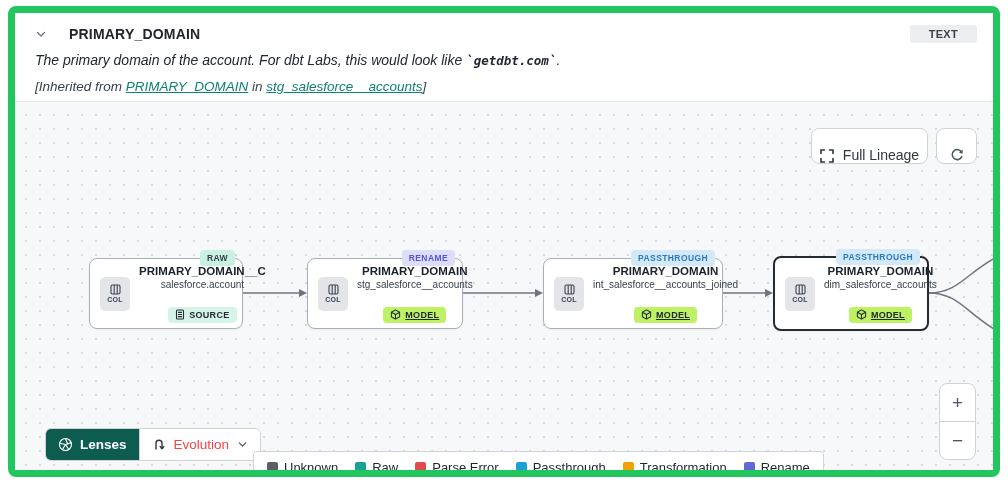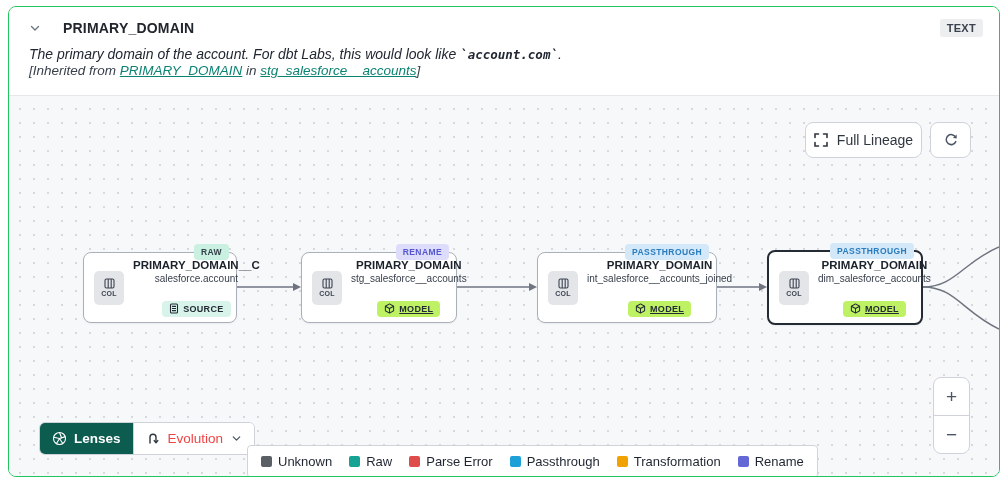--- a/index.html
+++ b/index.html
@@ -1,37 +1,37 @@
 <!DOCTYPE html>
 <html><head>
 <meta charset="utf-8">
 <style>
   * { box-sizing: border-box; margin: 0; padding: 0; }
   html,body { width:1008px; height:485px; background:#fff; font-family:"Liberation Sans",sans-serif; }
   .card { position:absolute; left:8px; top:6px; width:992px; height:471px; background:#fff;
-          border:1px solid #22c55e; border-radius:8px; overflow:hidden; }
+          border:7px solid #22c55e; border-radius:8px; overflow:hidden; }
   
   .hdr { height:89px; background:#fff; border-bottom:1px solid #e6e8ec; padding:9px 16px 0 20px; }
   .hdr-row1 { display:flex; align-items:center; height:24px; }
   .chev { color:#6b7280; display:inline-flex; cursor:pointer; }
   .hdr-title { font-size:14px; font-weight:700; color:#21262e; margin-left:22px; letter-spacing:.2px; }
   .type-badge { margin-left:auto; background:#eceef0; color:#3a424d; font-size:11px; font-weight:600;
-                padding:3px 7px; border-radius:3px; letter-spacing:.3px; }
+                padding:3px 19px; border-radius:3px; letter-spacing:.3px; }
   .desc { font-style:italic; font-size:14px; color:#222833; margin-top:6px; }
   .code { font-family:"DejaVu Sans Mono",monospace; font-weight:700; font-size:12.5px; }
-  .inherit { font-style:italic; font-size:13.5px; color:#39414d; margin-top:1px; }
+  .inherit { font-style:italic; font-size:13.5px; color:#39414d; margin-top:11px; }
   .tlink { color:#0c8271; text-decoration:underline; cursor:pointer; }
   
   .canvas { position:relative; width:100%; height:381px; background:#f7f8f9;
             background-image:radial-gradient(circle,#d5d8dd 1px,transparent 1.2px);
             background-size:14px 14px; background-position:4px 6px; }
   .edges { position:absolute; inset:0; pointer-events:none; }
   
   .btn { position:absolute; background:#fff; border:1px solid #cfd3d9; border-radius:8px;
-         display:flex; align-items:center; justify-content:center; gap:9px; color:#2f3640;
+         display:flex; align-items:flex-end; justify-content:center; gap:9px; color:#2f3640;
          font-size:14px; cursor:pointer; }
   .full-btn { left:796px; top:26px; width:117px; height:36px; font-weight:400; }
   .refresh-btn { left:921px; top:26px; width:41px; height:36px; }
   
   .node { position:absolute; height:71px; background:#fff; border:1px solid #aab0ba; border-radius:8px;
           display:flex; align-items:center; padding:0 10px; cursor:pointer;
           box-shadow:0 1px 2px rgba(20,24,30,.05); }
   .node.sel { border:2px solid #252b35; height:75px; }
   .chip { width:30px; height:34px; background:#e3e5e9; border-radius:5px; display:flex; flex-direction:column;
           align-items:center; justify-content:center; gap:1px; color:#3c4350; flex:none; }
@@ -75,21 +75,21 @@
   <div class="hdr">
     <div class="hdr-row1">
       <span class="chev">
         <svg width="12" height="12" viewBox="0 0 12 12">
             <path d="M2.5 4.5 L6 8 L9.5 4.5" fill="none" stroke="#6b7280" stroke-width="1.3" stroke-linecap="round" stroke-linejoin="round"></path>
           </svg>
       </span>
       <span class="hdr-title">PRIMARY_DOMAIN</span>
       <span class="type-badge">TEXT</span>
     </div>
-    <div class="desc"><span>The primary domain of the account. For dbt Labs, this would look like </span><span class="code">`account.com`</span><span>.</span></div>
+    <div class="desc"><span>The primary domain of the account. For dbt Labs, this would look like </span><span class="code">`getdbt.com`</span><span>.</span></div>
     <div class="inherit"><span>[Inherited from </span><span class="tlink">PRIMARY_DOMAIN</span><span> in </span><span class="tlink">stg_salesforce__accounts</span><span>]</span></div>
   </div>
 
   <div class="canvas">
 
     <svg class="edges" width="990" height="381" viewBox="0 0 990 381">
       <line x1="228" y1="191" x2="285" y2="191" stroke="#6f7580" stroke-width="1.5"></line>
       <polygon points="284,187 292,191 284,195" fill="#6f7580"></polygon>
       <line x1="448" y1="191" x2="521" y2="191" stroke="#6f7580" stroke-width="1.5"></line>
       <polygon points="520,187 528,191 520,195" fill="#6f7580"></polygon>

